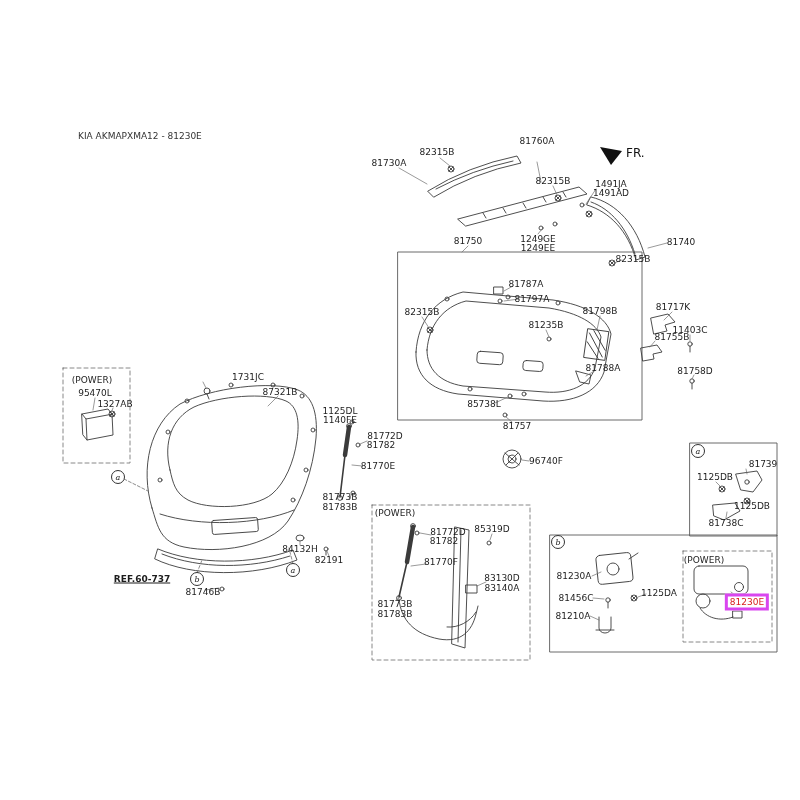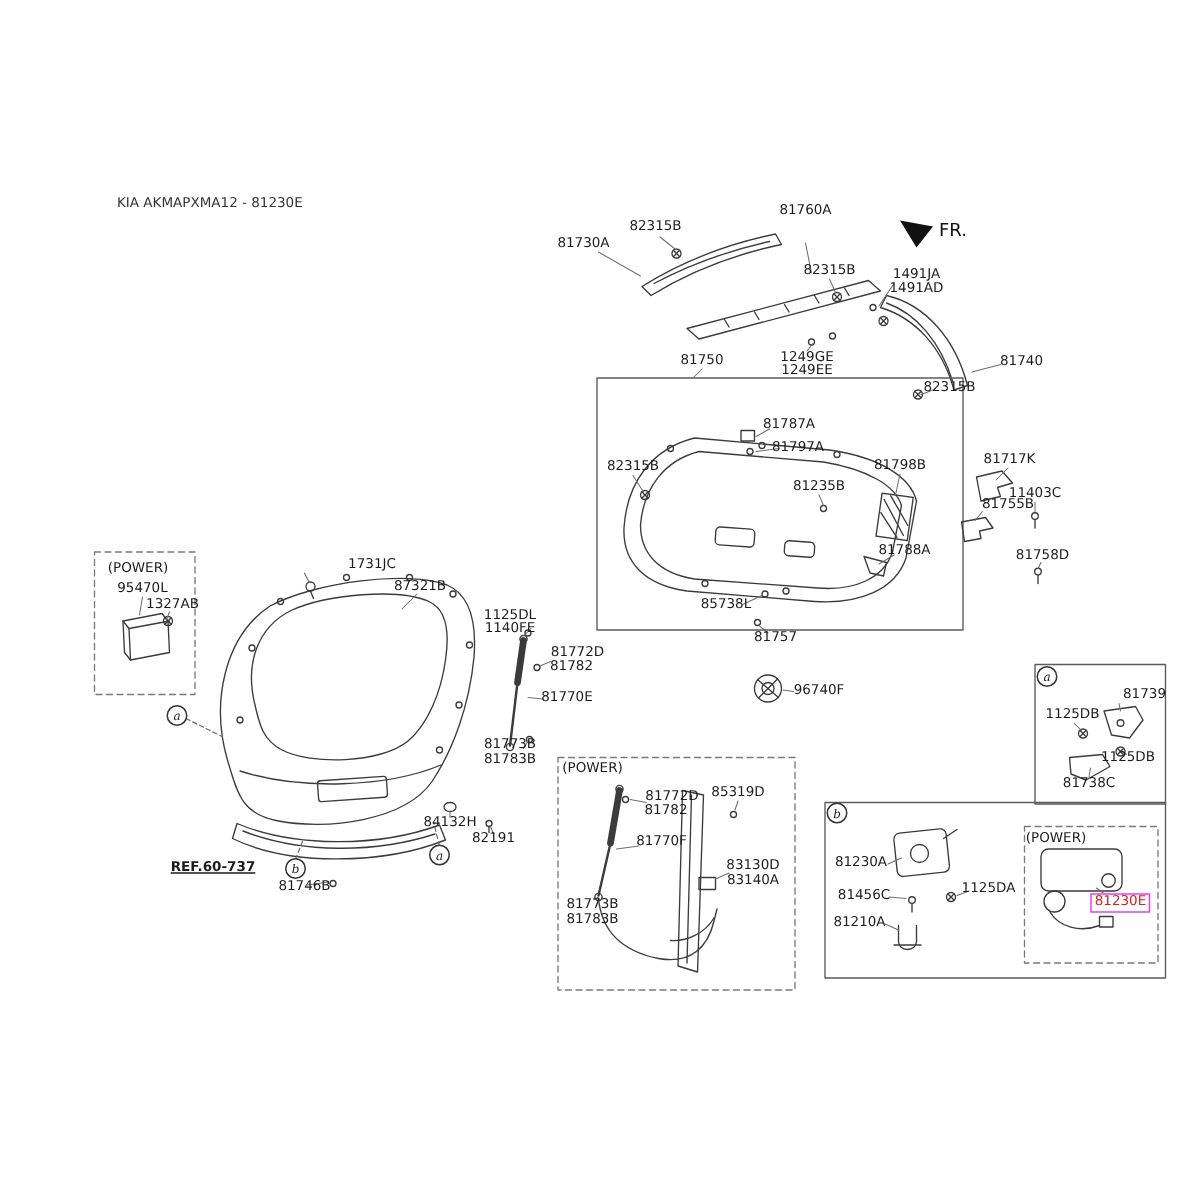--- a/index.html
+++ b/index.html
@@ -10,21 +10,21 @@
   #art .fill{fill:#111;stroke:none;}
   #art .box{stroke:#5a5a5a;}
   #art .dashbox{stroke:#7a7a7a;stroke-dasharray:4 3;}
   #art .leader{stroke:#6e6e6e;stroke-width:.7;}
   #art .dash{stroke:#6e6e6e;stroke-dasharray:3 2;stroke-width:.8;}
   #art .thick{stroke-width:4.5;}
   #art .med{stroke-width:1.6;}
   #label-layer{position:absolute;left:0;top:0;width:800px;height:616px;}
   .plabel{position:absolute;transform:translate(-50%,-50%);font-size:9px;color:#1c1c1c;
           white-space:nowrap;line-height:1;}
-  .plabel.hl{color:#d8201f;border:1px solid #d946ef;padding:1px 2px;background:#fff;}
+  .plabel.hl{color:#d8201f;border:3px solid #d946ef;padding:1px 2px;background:#fff;}
   .plabel.u{text-decoration:underline;}
   .marker{position:absolute;transform:translate(-50%,-50%);width:12px;height:12px;
           border:1px solid #333;border-radius:50%;background:#fff;color:#222;
           font:italic 8px "DejaVu Serif","Liberation Serif",serif;
           display:flex;align-items:center;justify-content:center;}
   .doc-code{position:absolute;left:78px;top:131px;font-size:9px;color:#333;}
   .fr-label{position:absolute;left:626px;top:146px;font-size:12px;font-weight:400;color:#111;}
 </style>
 </head>
 <body>

